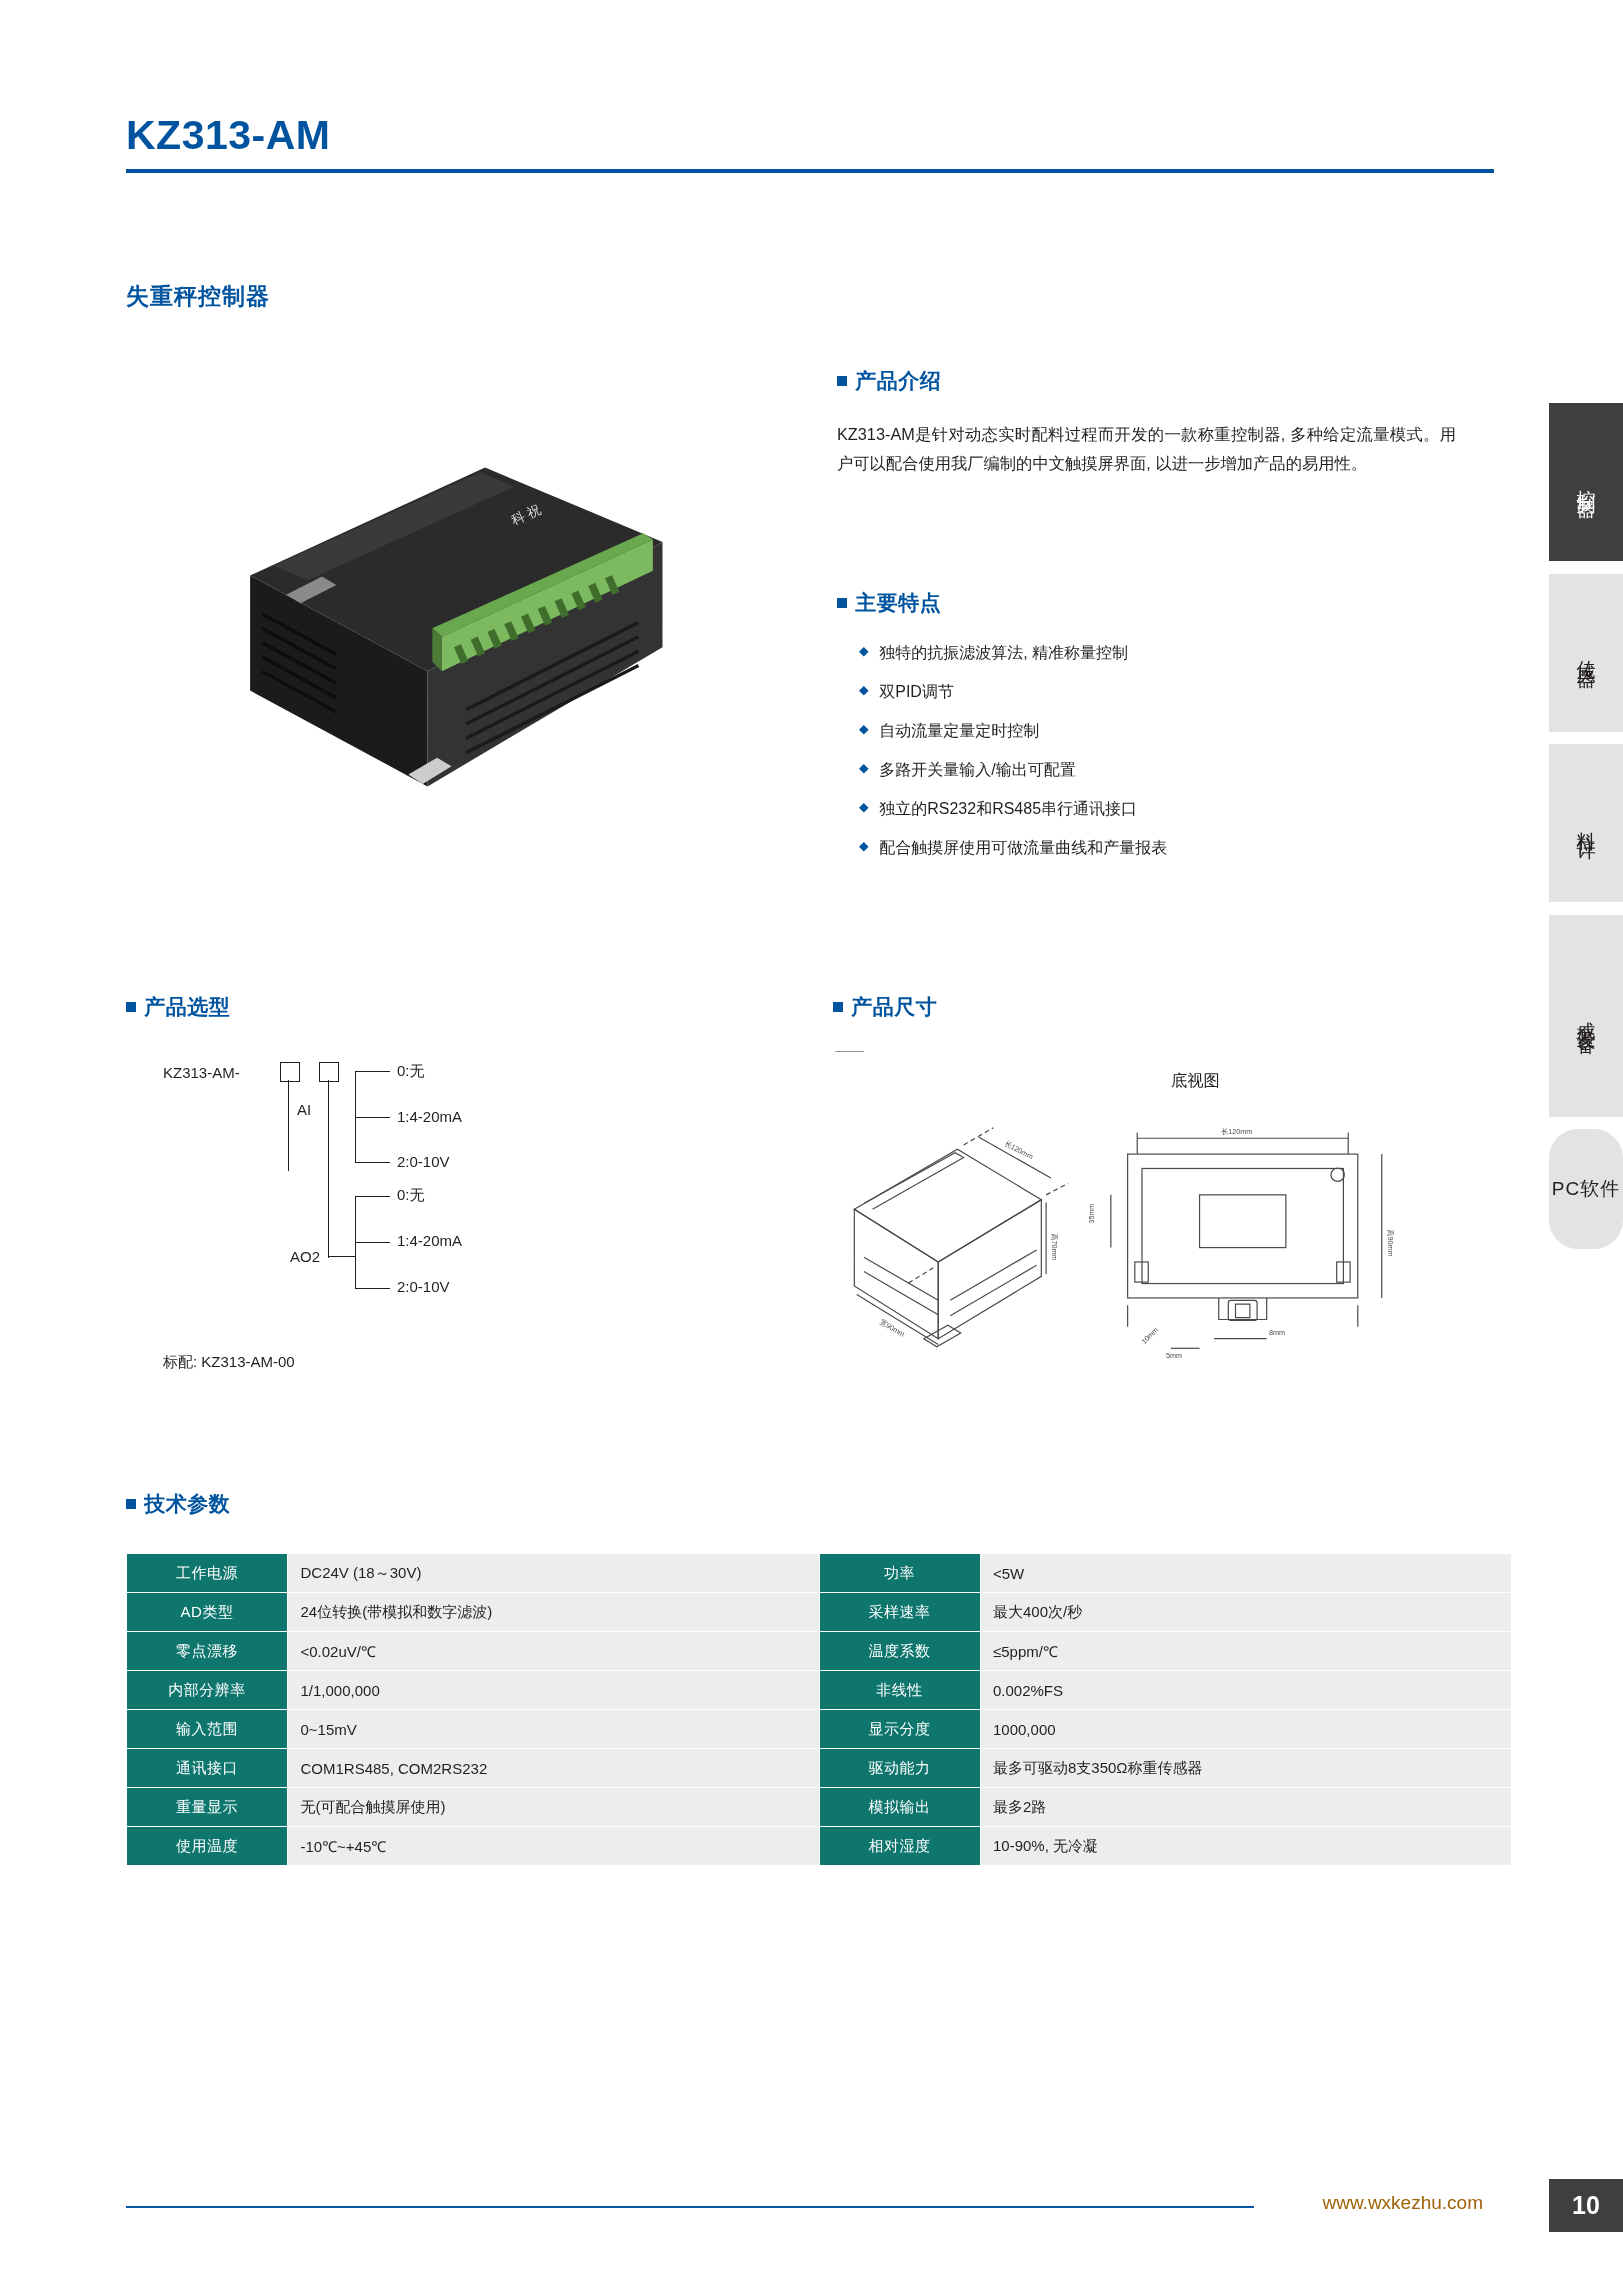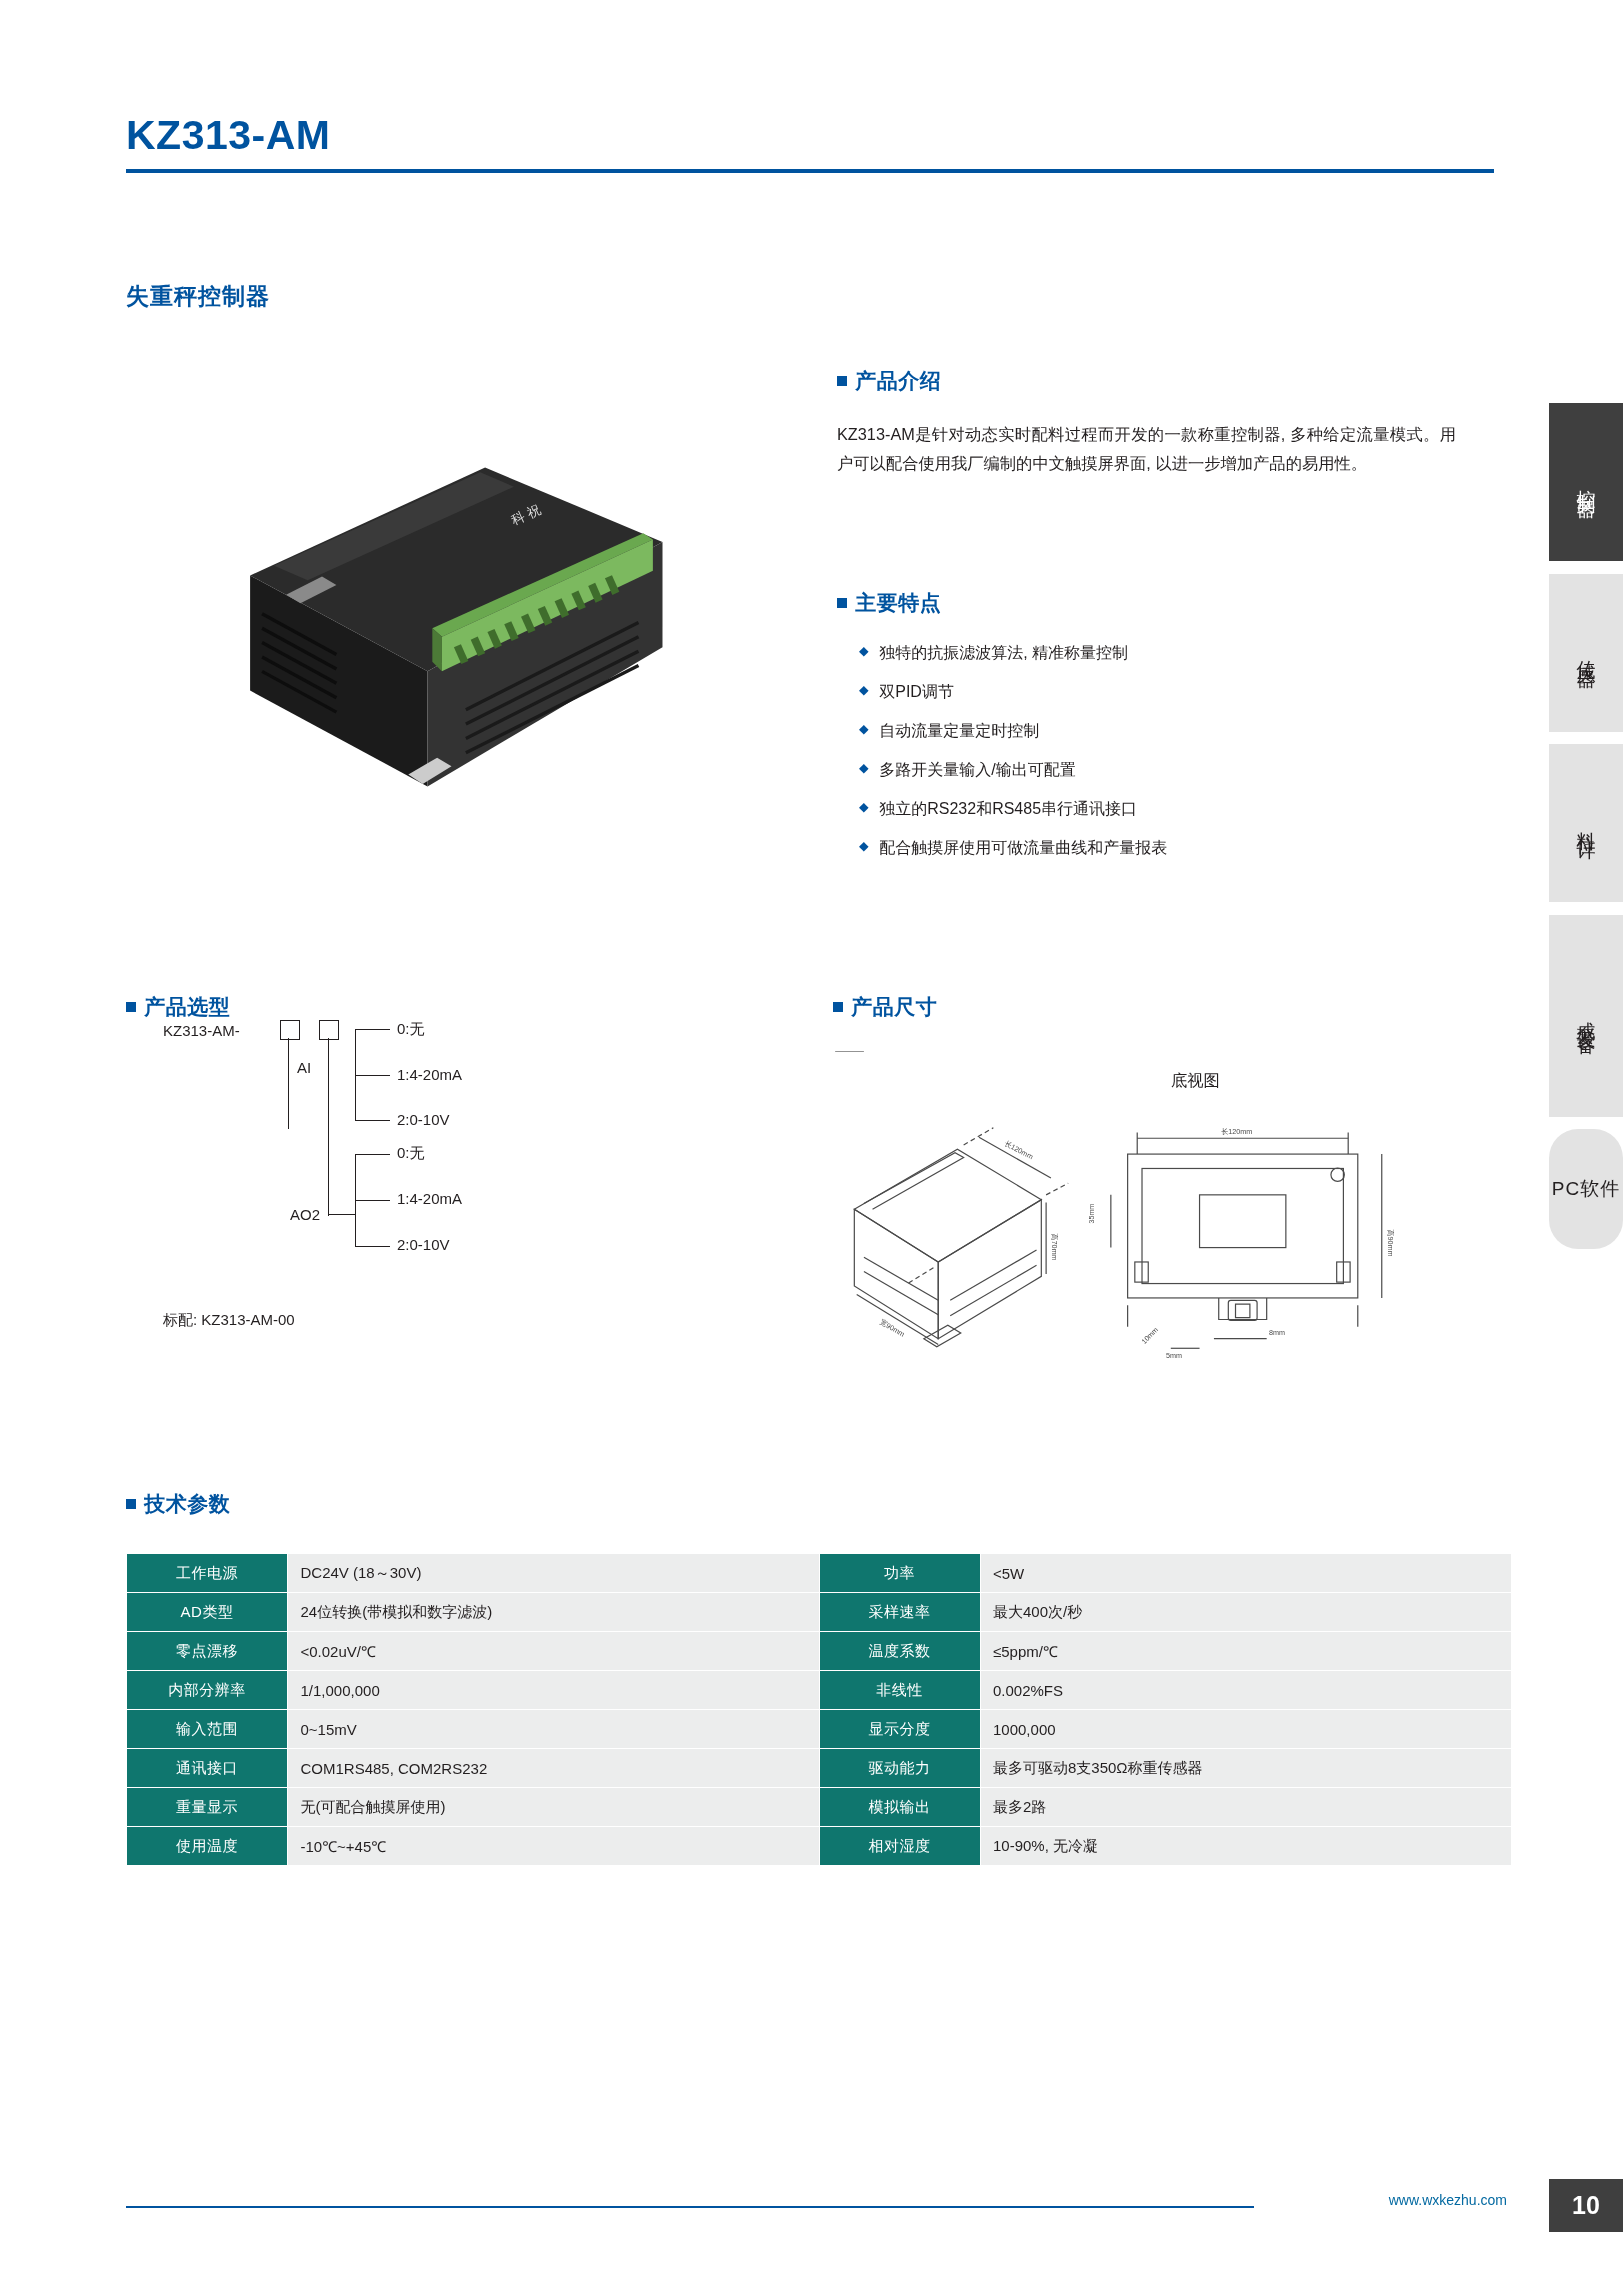--- a/index.html
+++ b/index.html
@@ -111,21 +111,21 @@
     color: #00539f;
     font-size: 12.5px;
     margin-right: 10.6px;
     line-height: 1.4;
   }
 
   
   .model-area {
     position: absolute;
     left: 144px;
-    top: 1009px;
+    top: 1051px;
     width: 614px;
     height: 346px;
     font-size: 15px;
   }
   .model-area .code {
     position: absolute;
     left: 19px;
     top: 12.5px;
     font-size: 15px;
     white-space: nowrap;
@@ -240,24 +240,24 @@
   .footer-rule {
     position: absolute;
     left: 126px;
     top: 2206px;
     width: 1128px;
     height: 2.4px;
     background: #00539f;
   }
   .footer-url {
     position: absolute;
-    right: 116px;
+    right: 140px;
     top: 2192px;
-    font-size: 14px;
-    color: #0369a1;
+    font-size: 19px;
+    color: #a16207;
   }
   .page-num {
     position: absolute;
     right: 0;
     top: 2179px;
     width: 74px;
     height: 53px;
     background: #3f3f3f;
     color: #ffffff;
     font-size: 25px;

